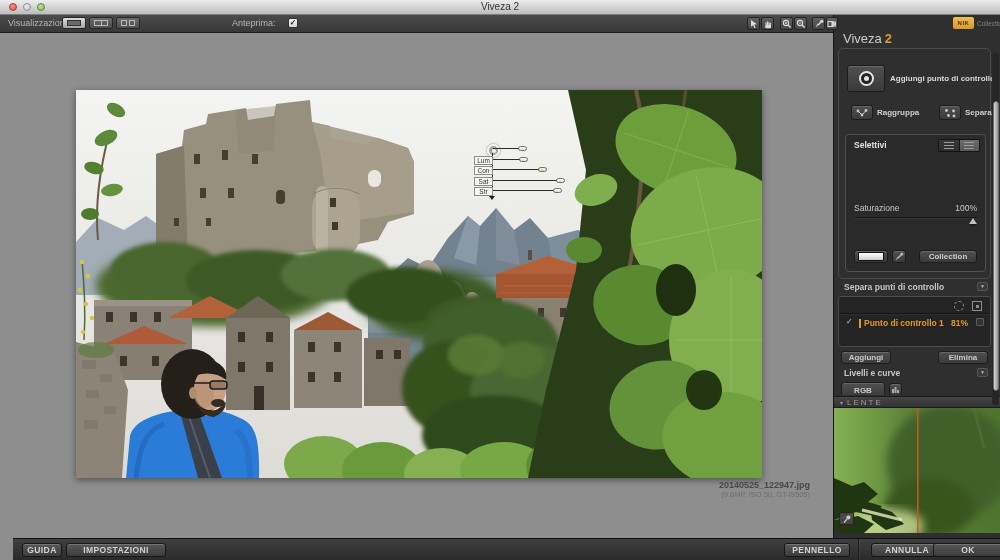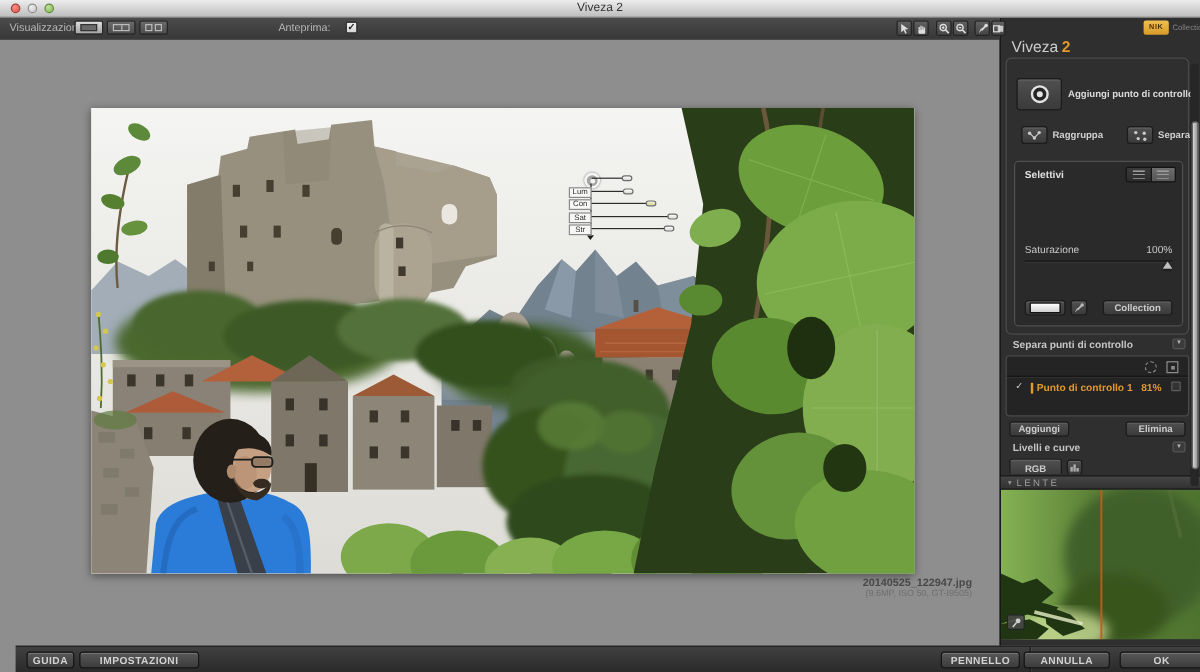--- a/index.html
+++ b/index.html
@@ -600,17 +600,17 @@
     <div class="sb-track">
       <div class="sb-thumb"></div>
     </div>
   </div>
 
   <div class="bbar">
     <div class="fbtn" style="left:9px;width:40px">GUIDA</div>
     <div class="fbtn" style="left:53px;width:100px">IMPOSTAZIONI</div>
     <div class="fbtn" style="left:771px;width:66px">PENNELLO</div>
     <span class="bdiv"></span>
-    <div class="fbtn" style="left:840px;width:72px">ANNULLA</div>
+    <div class="fbtn" style="left:858px;width:72px">ANNULLA</div>
     <div class="fbtn" style="left:920px;width:70px">OK</div>
   </div>
 
 </div>
 
 </body></html>

